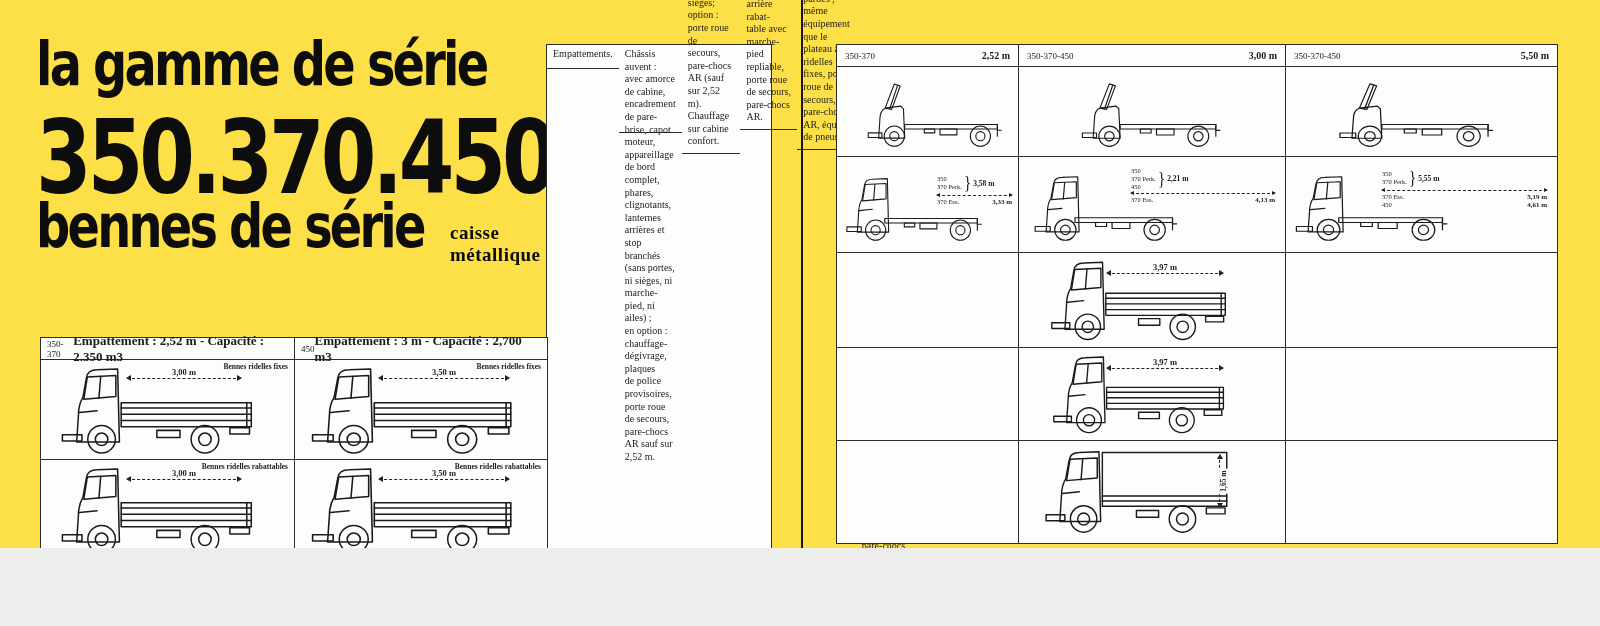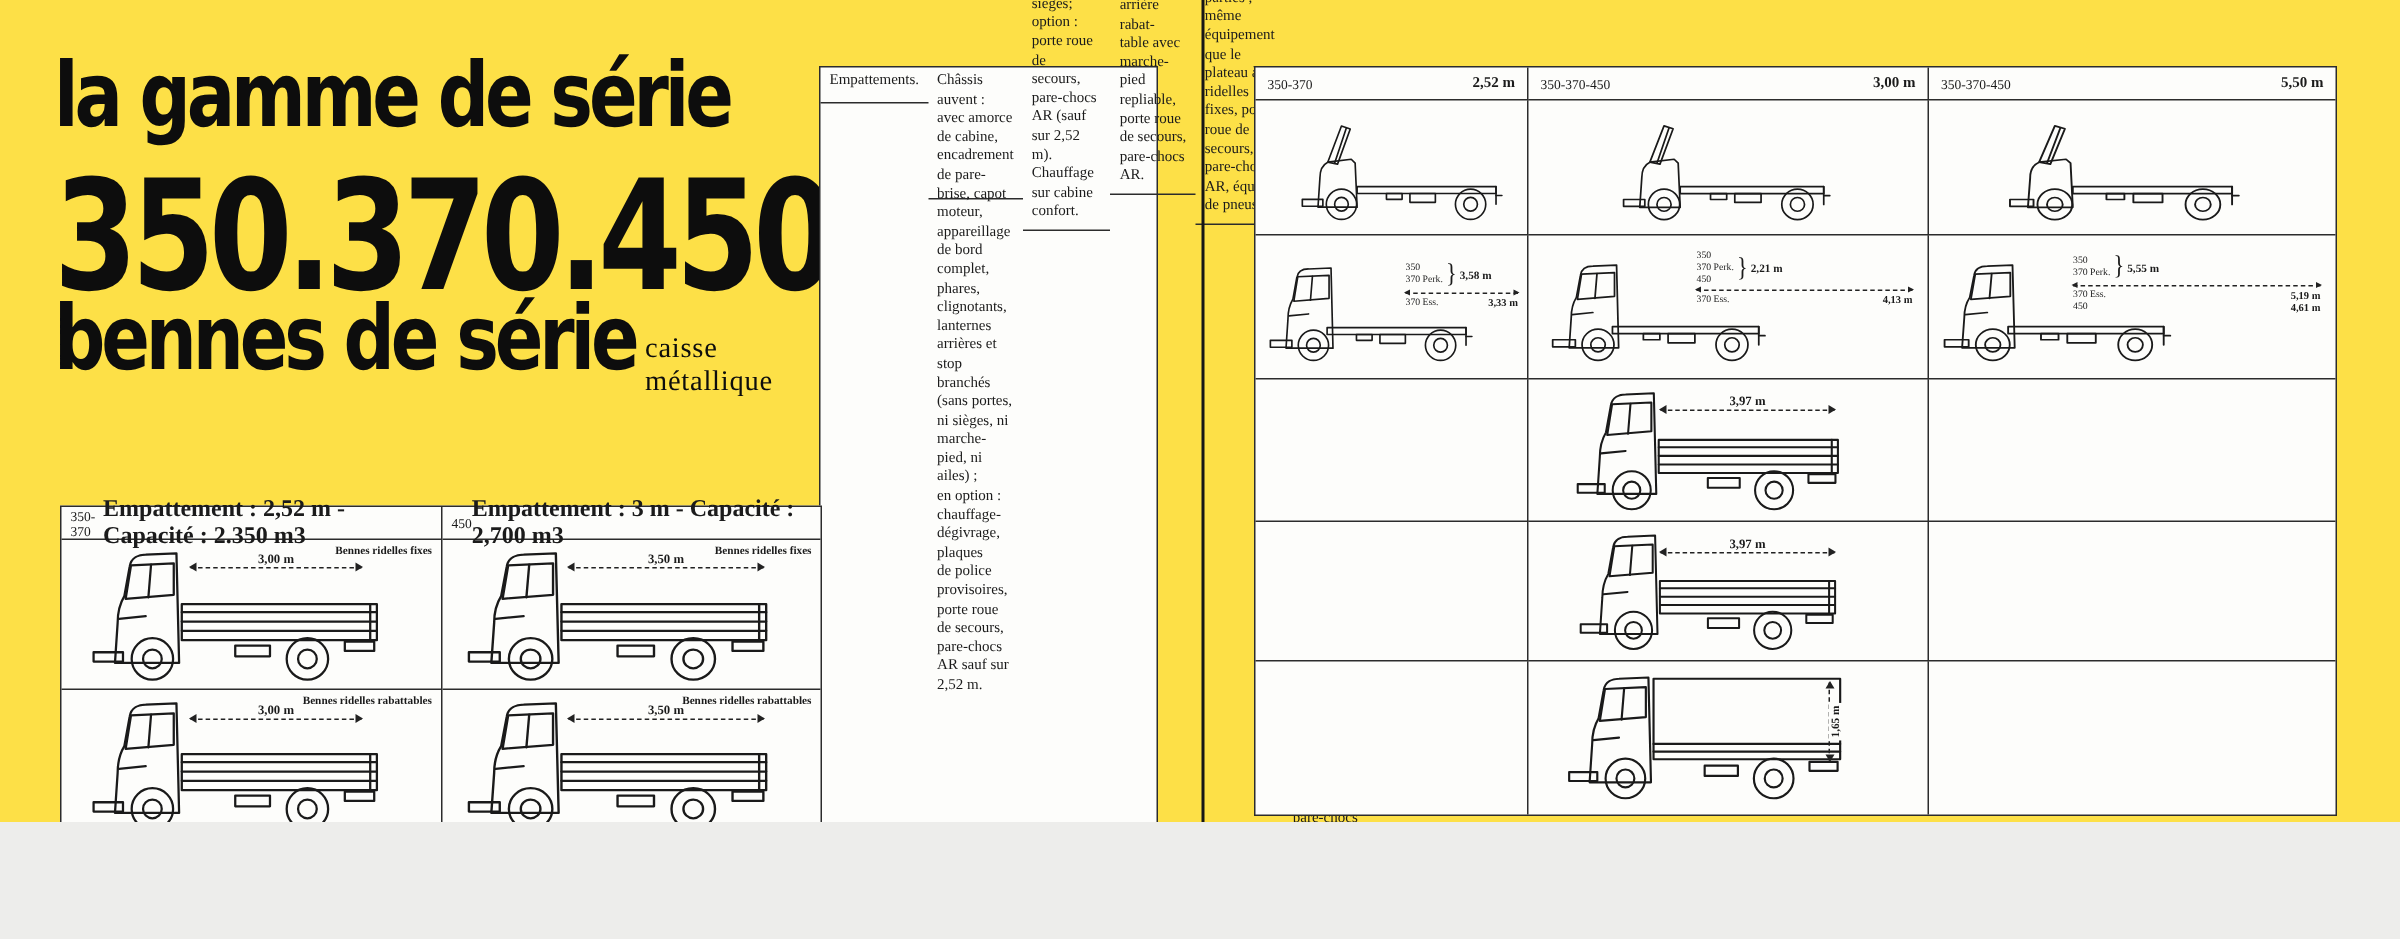--- a/index.html
+++ b/index.html
@@ -8,21 +8,21 @@
   .gutter{position:absolute;left:801px;top:0;width:2px;height:626px;background:#161616;}
 
   
   .title-block{position:absolute;left:36px;top:24px;color:#0d0d0d;}
   .t1{position:absolute;left:0;top:6px;font-family:"DejaVu Sans",sans-serif;font-weight:bold;
       font-size:52px;letter-spacing:-3px;transform:scaleX(.92) scaleY(1.15);transform-origin:left top;white-space:nowrap;}
   .t2{position:absolute;left:0;top:74px;font-family:"DejaVu Sans",sans-serif;font-weight:bold;
       font-size:100px;letter-spacing:-5px;transform:scaleX(.80) scaleY(1.02);transform-origin:left top;white-space:nowrap;}
   .t3{position:absolute;left:0;top:168px;font-family:"DejaVu Sans",sans-serif;font-weight:bold;
       font-size:52px;letter-spacing:-3px;transform:scaleX(.92) scaleY(1.15);transform-origin:left top;white-space:nowrap;}
-  .t-sub{position:absolute;left:394px;top:198px;font-family:"Liberation Serif",serif;font-weight:normal;
+  .t-sub{position:absolute;left:414px;top:198px;font-family:"Liberation Serif",serif;font-weight:bold;
       font-size:19px;letter-spacing:.5px;}
 
   
   .specs{position:absolute;left:546px;top:44px;width:226px;height:527px;border:1.5px solid #2c2c2c;
          box-sizing:border-box;display:flex;background:#fdfdfb;}
   .spec-cell{border-bottom:1px solid #2c2c2c;padding:3px 6px 5px 6px;font-size:10px;line-height:1.26;
              white-space:pre-line;box-sizing:border-box;}
   .spec-cell.bottom{display:flex;align-items:flex-end;}
   .sc-h{height:24px;}
   .sc-1{height:88px;}
@@ -32,21 +32,21 @@
   .sc-5{flex:1;border-bottom:none;}
 
   
   .btable{position:absolute;left:40px;top:337px;width:508px;height:223px;border:1.5px solid #2c2c2c;
           box-sizing:border-box;display:flex;background:#fdfdfb;}
   .bt-col{width:50%;display:flex;flex-direction:column;box-sizing:border-box;}
   .bt-col.second{border-left:1px solid #2c2c2c;}
   .bt-head{height:22px;border-bottom:1px solid #2c2c2c;display:flex;align-items:center;box-sizing:border-box;
            padding:0 6px;}
   .bt-model{font-size:9px;}
-  .bt-spec{font-size:16px;font-weight:bold;margin-left:auto;padding-right:2px;}
+  .bt-spec{font-size:13px;font-weight:bold;margin-left:auto;padding-right:2px;}
   .bt-row{position:relative;height:100px;border-bottom:1px solid #2c2c2c;box-sizing:border-box;}
   .bt-row.last{height:auto;flex:1;border-bottom:none;}
   .bt-caption{position:absolute;top:2px;right:6px;font-size:7.5px;font-weight:bold;}
 
   
   .hdim{position:absolute;}
   .hdim .lbl{display:block;text-align:center;font-size:8.5px;font-weight:bold;margin-bottom:1px;line-height:1;}
   .hdim .line{position:relative;height:0;border-top:1px dashed #222;}
   .hdim .line::before{content:"";position:absolute;left:-1px;top:-3.5px;
         border-top:3px solid transparent;border-bottom:3px solid transparent;border-right:5px solid #222;}

